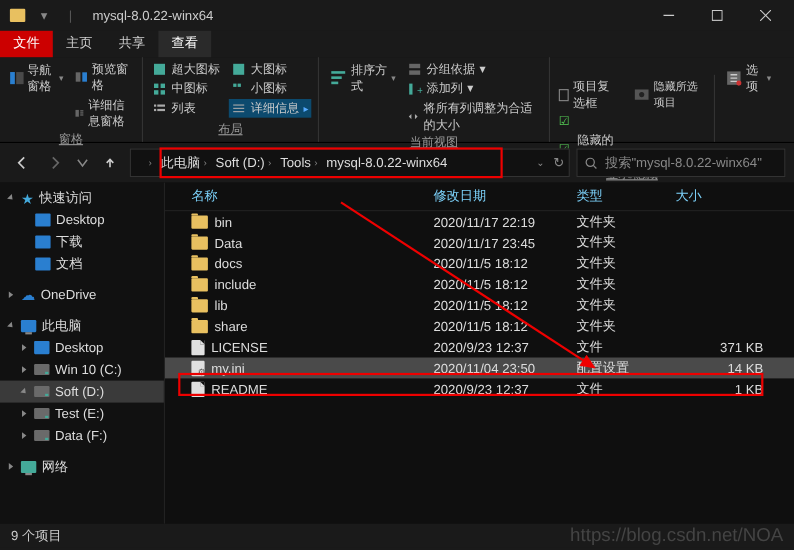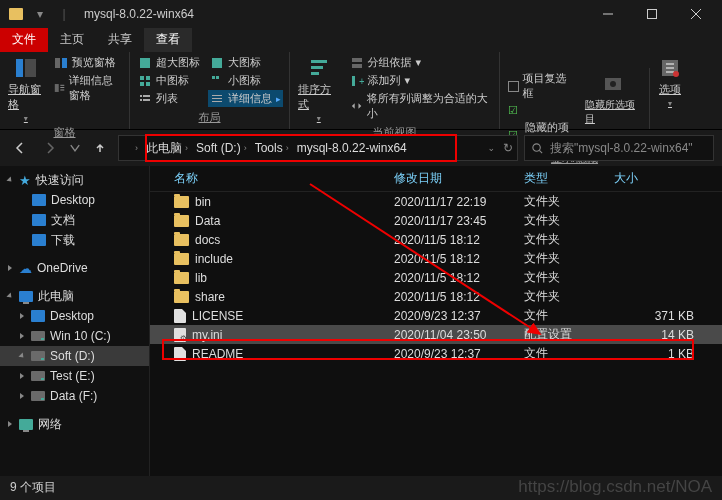--- a/index.html
+++ b/index.html
@@ -11,21 +11,21 @@
 .wincontrols div { width: 44px; height: 28px; display: flex; align-items: center; justify-content: center; color: #ccc; }
 .wincontrols svg { width: 10px; height: 10px; }
 .tabs { height: 24px; display: flex; background: #1a1a1a; }
 .tab { padding: 3px 12px; color: #ccc; font-size: 12px; }
 .tab.active-file { background: #c00; color: #fff; }
 .tab.active-view { background: #2a2a2a; color: #fff; }
 .ribbon { height: 78px; background: #1a1a1a; display: flex; border-bottom: 1px solid #000; }
 .rgroup { border-right: 1px solid #333; padding: 2px 6px; display: flex; flex-direction: column; }
 .rgroup .label { font-size: 11px; color: #999; text-align: center; margin-top: auto; padding-bottom: 2px; text-decoration: underline; }
 .rgroup .body { display: flex; flex: 1; align-items: flex-start; gap: 6px; }
-.rbtn { display: flex; flex-direction: column; align-items: center; color: #ccc; font-size: 11px; gap: 2px; padding: 2px; text-decoration: underline; }
+.rbtn { display: flex; flex-direction: row; align-items: center; color: #ccc; font-size: 11px; gap: 2px; padding: 2px; }
 .rbtn svg { width: 24px; height: 24px; }
 .rsmall { display: flex; align-items: center; gap: 4px; color: #ccc; font-size: 11px; padding: 1px 2px; }
 .rsmall svg { width: 14px; height: 14px; }
 .rcol { display: flex; flex-direction: column; gap: 1px; }
 .addressbar { height: 36px; background: #1a1a1a; display: flex; align-items: center; padding: 0 8px; gap: 6px; }
 .navbtn { width: 24px; height: 24px; display: flex; align-items: center; justify-content: center; color: #888; }
 .navbtn svg { width: 14px; height: 14px; }
 .bcwrap { flex: 1; height: 26px; background: #111; border: 1px solid #333; display: flex; align-items: center; padding: 0 4px; position: relative; }
 .bcwrap .ficon { margin: 0 4px; }
 .crumb { padding: 0 4px; color: #ddd; font-size: 12px; display: flex; align-items: center; gap: 3px; }
@@ -332,25 +332,25 @@
     <div class="tree-item exp">
         <span class="ticon-star">★</span>
         <span>快速访问</span>
       </div>
     <div class="tree-item child">
         <span class="ticon-blue"></span>
         <span>Desktop</span>
       </div>
     <div class="tree-item child">
         <span class="ticon-blue"></span>
-        <span>文档</span>
+        <span>下载</span>
       </div>
     <div class="tree-item child">
         <span class="ticon-blue"></span>
-        <span>下载</span>
+        <span>文档</span>
       </div>
     <div style="height:8px;"></div>
     <div class="tree-item col">
         <span class="ticon-cloud">☁</span>
         <span>OneDrive</span>
       </div>
     <div style="height:8px;"></div>
     <div class="tree-item exp">
         <span class="ticon-monitor"></span>
         <span>此电脑</span>

